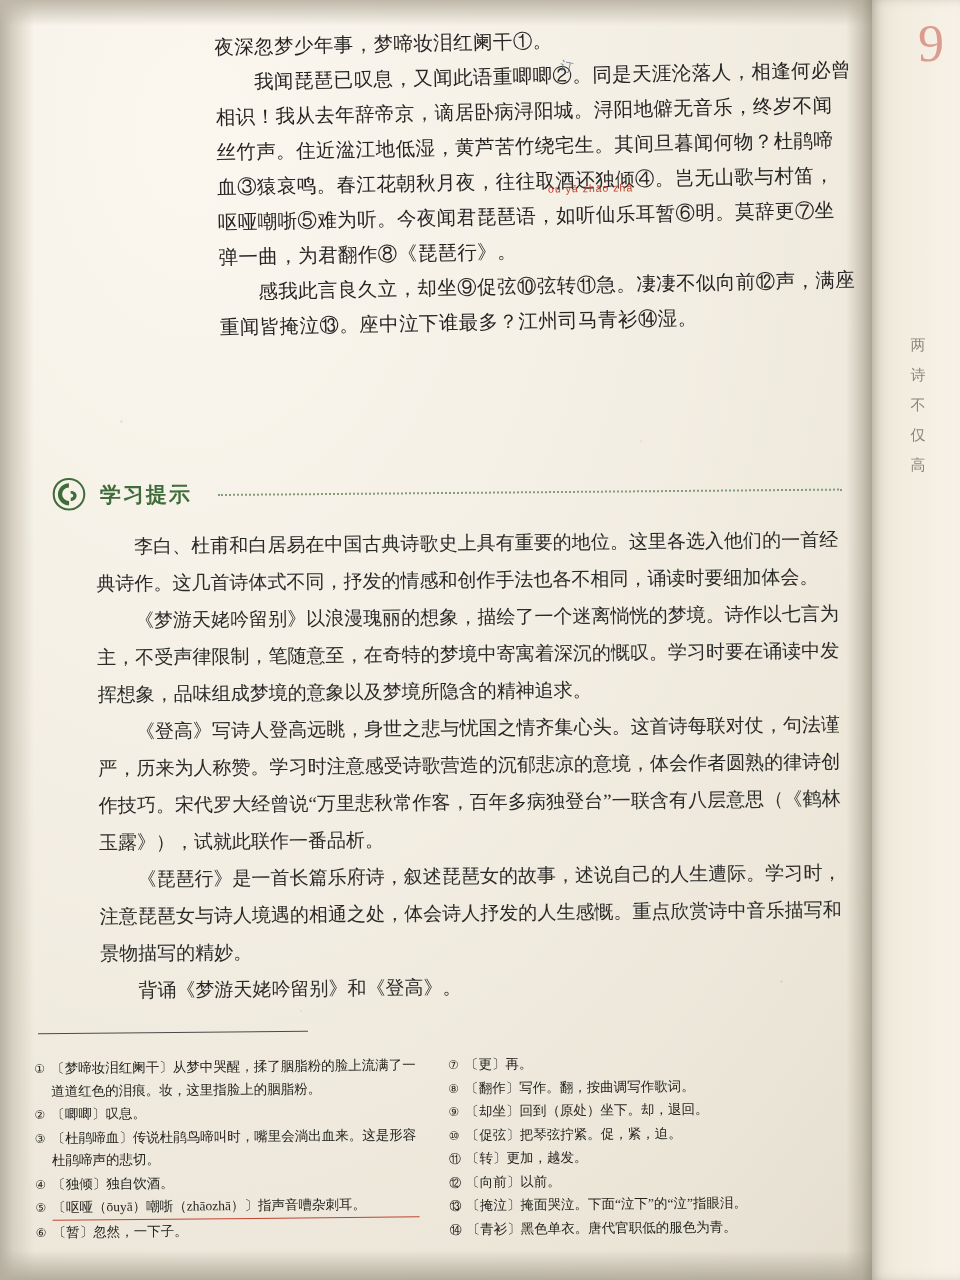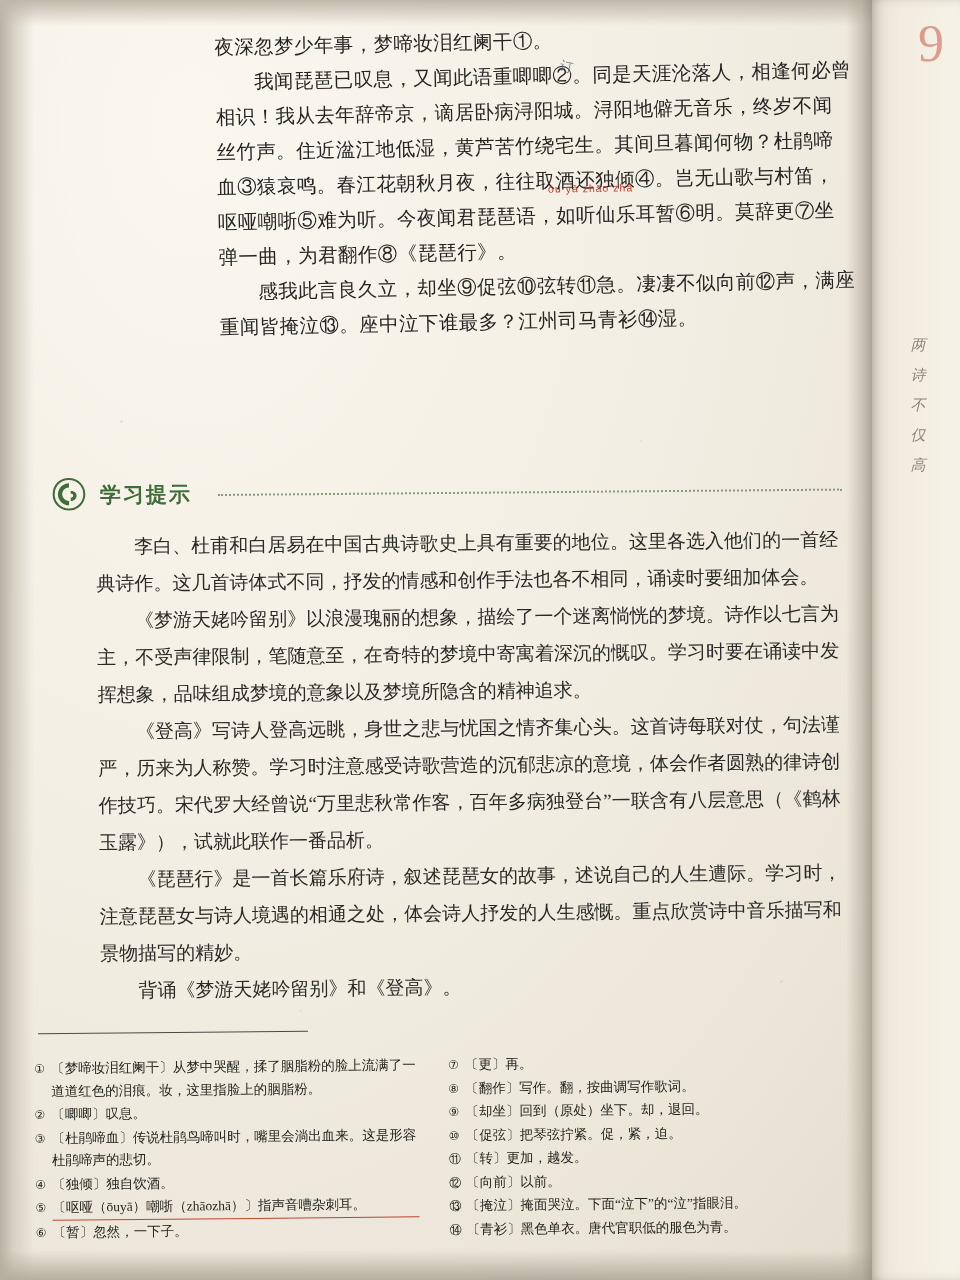--- a/index.html
+++ b/index.html
@@ -55,21 +55,20 @@
   }
   .next-page .side-col {
     position: absolute;
     top: 330px; right: 30px;
     width: 24px;
     font-size: 15px;
     line-height: 30px;
     color: #6b6154;
     opacity: 0.75;
     text-align: center;
-    font-style: italic;
   }
 
   
   .poem {
     position: absolute;
     left: 214px;
     top: 30px;
     width: 636px;
     font-size: 19.5px;
     line-height: 35px;

